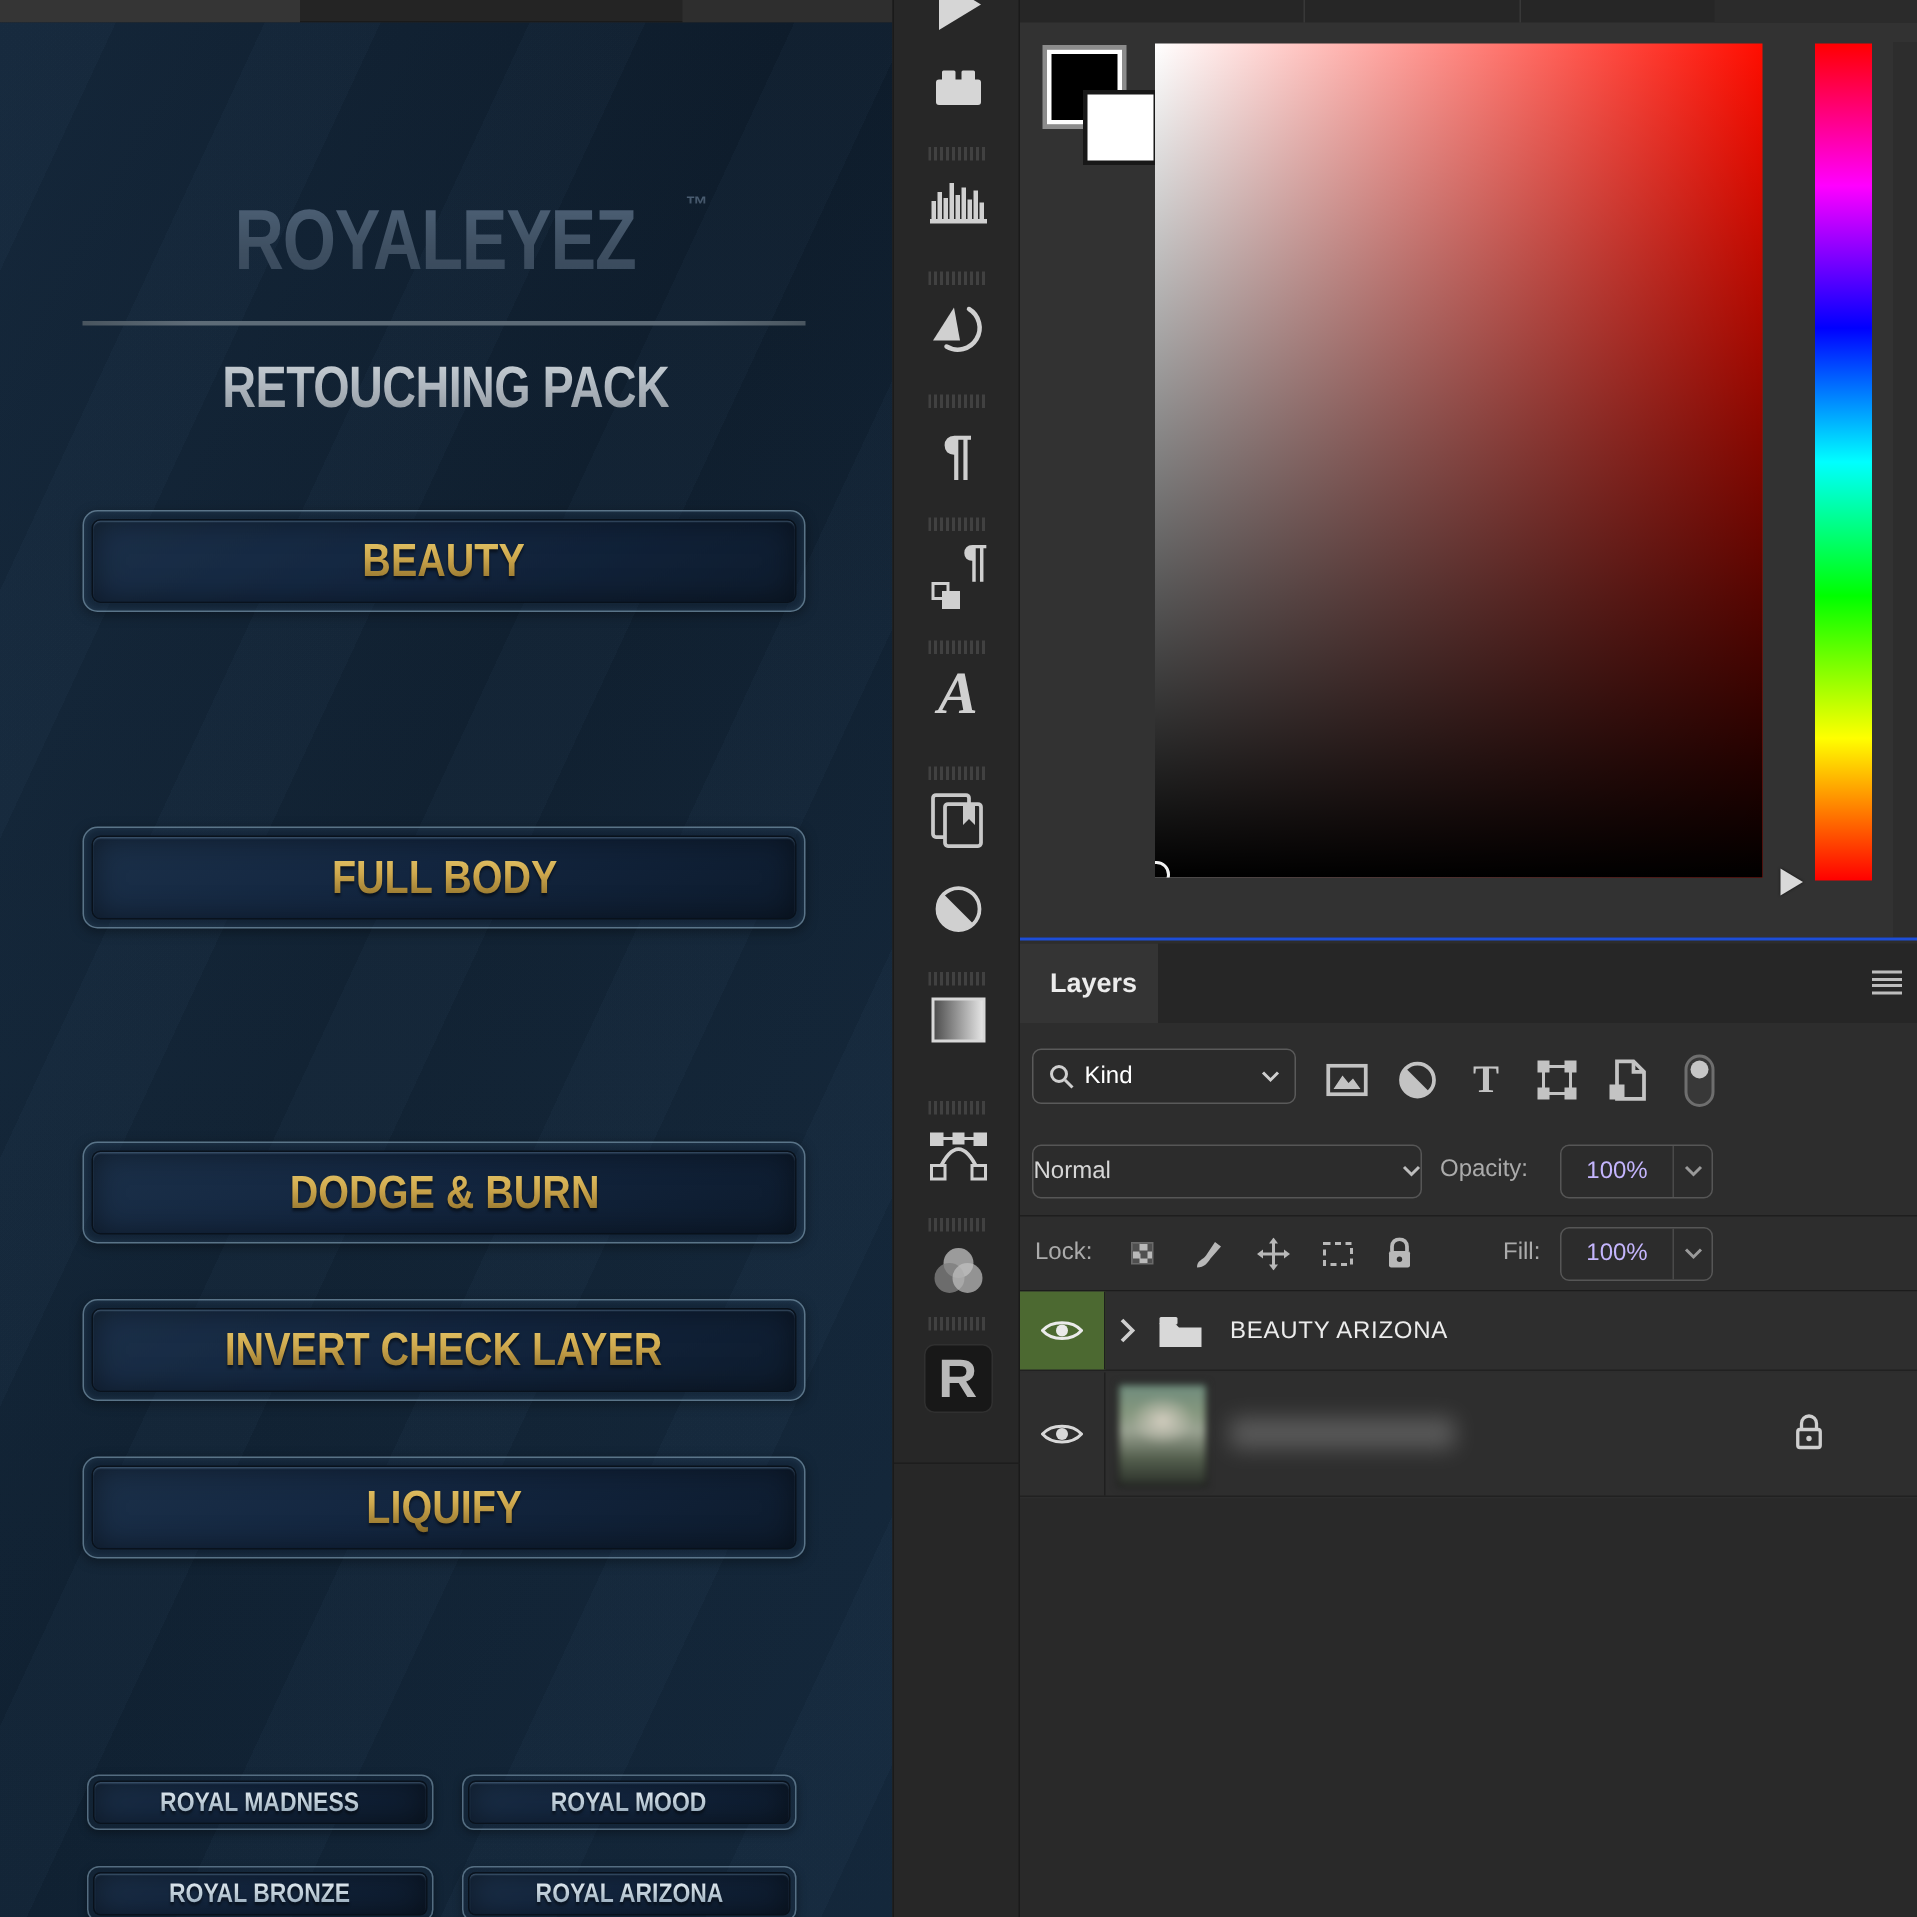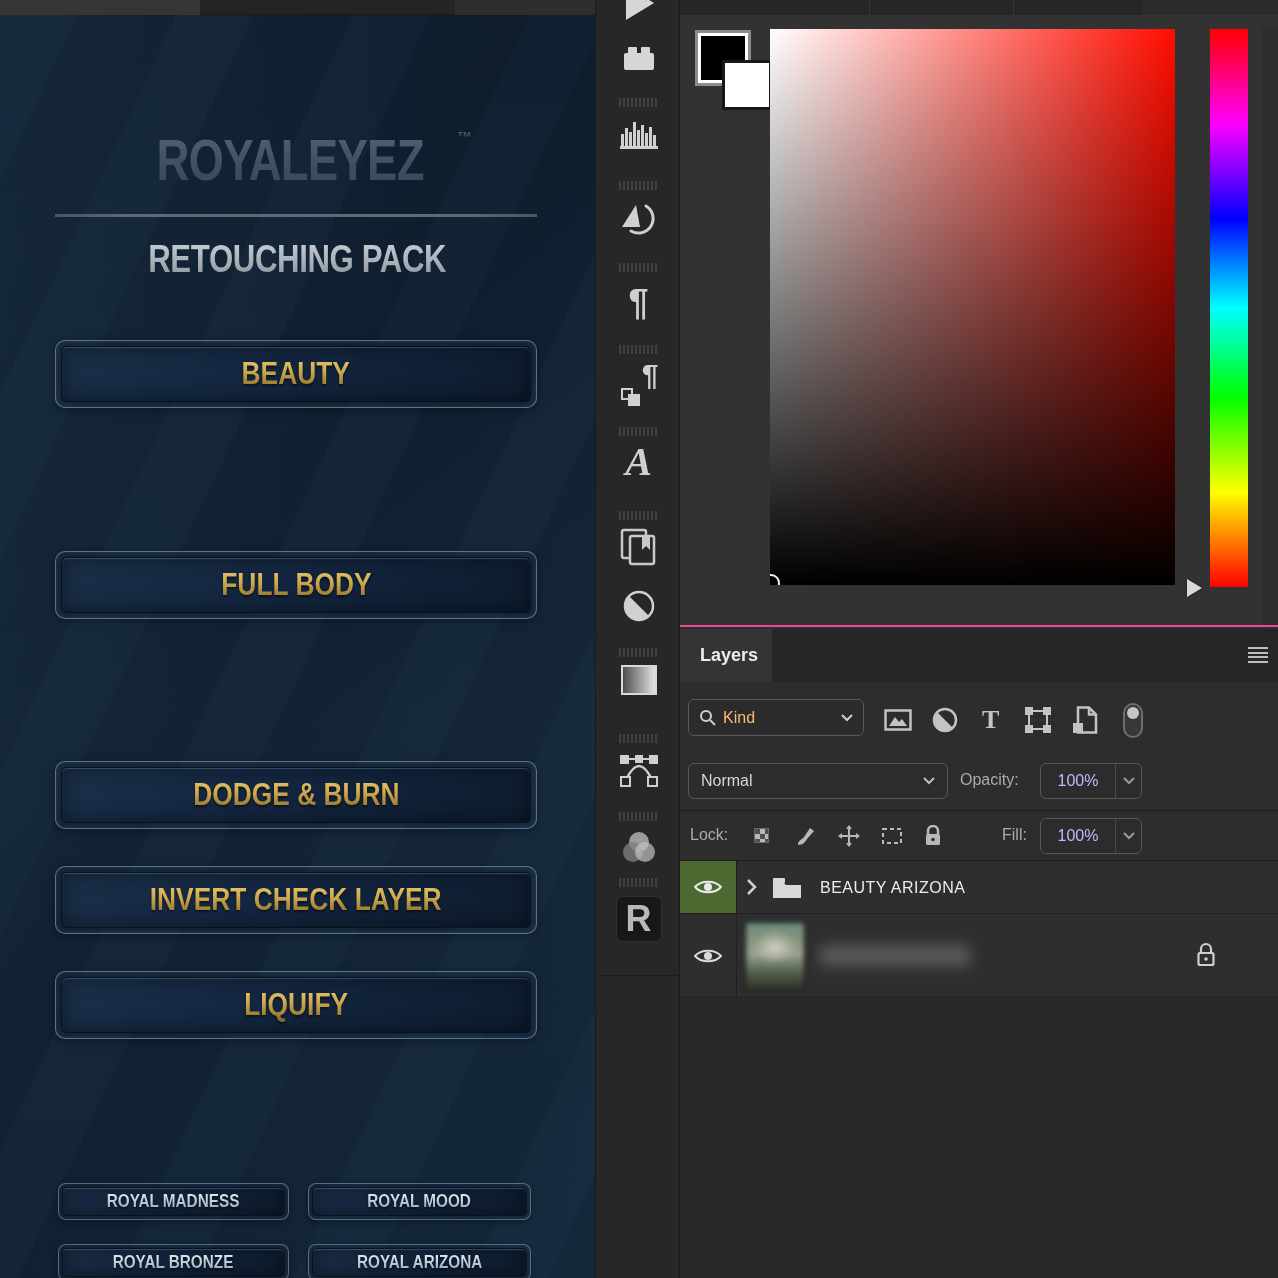--- a/index.html
+++ b/index.html
@@ -52,35 +52,35 @@
   #fg-swatch{position:absolute;left:18px;top:33px;width:50px;height:50px;background:#000;border:3px solid #fff;box-shadow:0 0 0 3px #8c8c8c;}
   #bg-swatch{position:absolute;left:42px;top:60px;width:50px;height:50px;background:#fff;border:3px solid #181818;}
   #sb-square{position:absolute;left:90px;top:29px;width:405px;height:556px;overflow:hidden;
     background:linear-gradient(to top,#000 0%,rgba(0,0,0,0) 100%),linear-gradient(to right,#fff 0%,#ff0d00 100%);}
   #sb-cursor{position:absolute;left:-8px;top:545px;width:18px;height:18px;border:2px solid #f2f2f2;border-radius:50%;}
   #hue-bar{position:absolute;left:530px;top:29px;width:38px;height:558px;
     background:linear-gradient(180deg,#ff0000 0%,#ff00ff 17%,#0000ff 34%,#00ffff 50%,#00ff00 66%,#ffff00 83%,#ff0000 100%);}
   #hue-cursor{position:absolute;left:507px;top:579px;width:0;height:0;border-top:9px solid rgba(0,0,0,0);border-bottom:9px solid rgba(0,0,0,0);border-left:15px solid #d9d9d9;filter:drop-shadow(0 0 1px #111);}
   #right-edge{position:absolute;left:582px;top:28px;width:16px;height:597px;background:#2d2d2d;}
 
-  #layers-panel{position:absolute;left:680px;top:625px;width:598px;height:653px;background:#2d2d2d;border-top:2px solid #ec4899;}
+  #layers-panel{position:absolute;left:680px;top:625px;width:598px;height:653px;background:#2d2d2d;border-top:2px solid #1d4ed8;}
   #layers-tabbar{position:absolute;left:0;top:2px;width:598px;height:53px;background:#262626;}
   #layers-tab{position:absolute;left:0;top:0;width:92px;height:53px;background:#343434;color:#ececec;font-size:18px;font-weight:700;display:flex;align-items:center;padding-left:20px;}
   #layers-menu{position:absolute;right:10px;top:18px;width:20px;height:16px;display:flex;flex-direction:column;justify-content:space-between;}
   #layers-menu div{height:2px;background:#bdbdbd;}
 
   #kind-row{position:absolute;left:0;top:68px;width:598px;height:50px;}
-  #kind-select{position:absolute;left:8px;top:4px;width:176px;height:37px;border:1px solid #5a5a5a;border-radius:6px;background:#2b2b2b;display:flex;align-items:center;color:#fdba74;font-size:16px;}
+  #kind-select{position:absolute;left:8px;top:4px;width:176px;height:37px;border:1px solid #5a5a5a;border-radius:6px;background:#2b2b2b;display:flex;align-items:center;color:#ffffff;font-size:16px;}
   .ficon{position:absolute;top:0;height:50px;display:flex;align-items:center;}
   #toggle-pill{width:20px;height:35px;border:2px solid #6e6e6e;border-radius:11px;background:#383838;position:relative;}
   #toggle-pill .dot{position:absolute;left:2px;top:2px;width:12px;height:12px;border-radius:50%;background:#c6c6c6;}
 
   #blend-row{position:absolute;left:0;top:130px;width:598px;height:50px;}
   .dd{border:1px solid #565656;border-radius:6px;background:#2c2c2c;display:flex;align-items:center;color:#d6d6d6;font-size:16px;}
-  #blend-select{position:absolute;left:8px;top:6px;width:260px;height:36px;padding:0 12px;}
+  #blend-select{position:absolute;left:8px;top:6px;width:260px;height:36px;padding:0 0;}
   .pct-box{position:absolute;top:6px;width:102px;height:36px;border:1px solid #565656;border-radius:6px;background:#2c2c2c;display:flex;align-items:center;}
   .pct-val{flex:1;text-align:center;color:#c4b5fd;font-size:16px;}
   .pct-chev{width:26px;height:100%;border-left:1px solid #4a4a4a;display:flex;align-items:center;justify-content:center;}
   .lbl{color:#ababab;font-size:16px;}
   #row-div1{position:absolute;left:0;top:183px;width:598px;height:1px;background:#1e1e1e;}
   #lock-row{position:absolute;left:0;top:184px;width:598px;height:49px;}
   .lockicon{position:absolute;top:0;height:49px;display:flex;align-items:center;}
   #checker{width:15px;height:15px;background:repeating-conic-gradient(#b9b9b9 0% 25%, #4f4f4f 0% 50%);background-size:10px 10px;border:1px solid #6a6a6a;}
   #row-div2{position:absolute;left:0;top:233px;width:598px;height:1px;background:#1c1c1c;}
 

